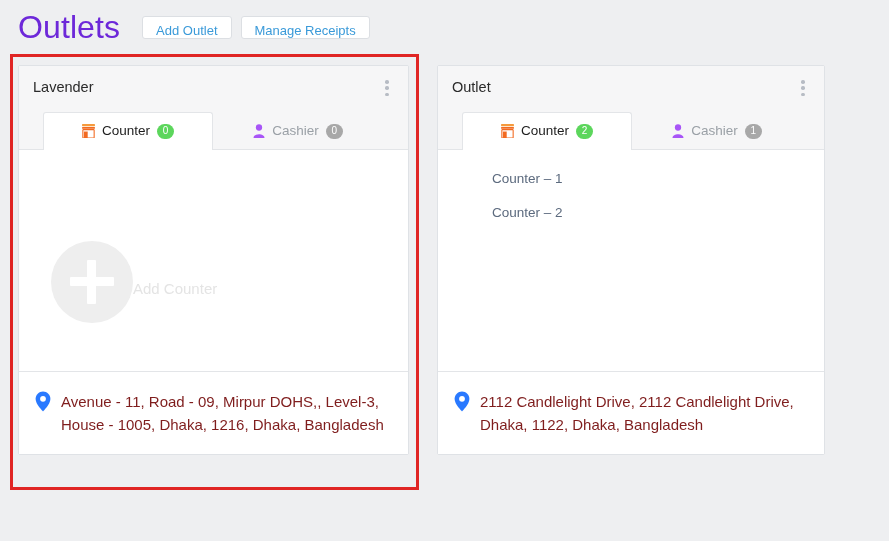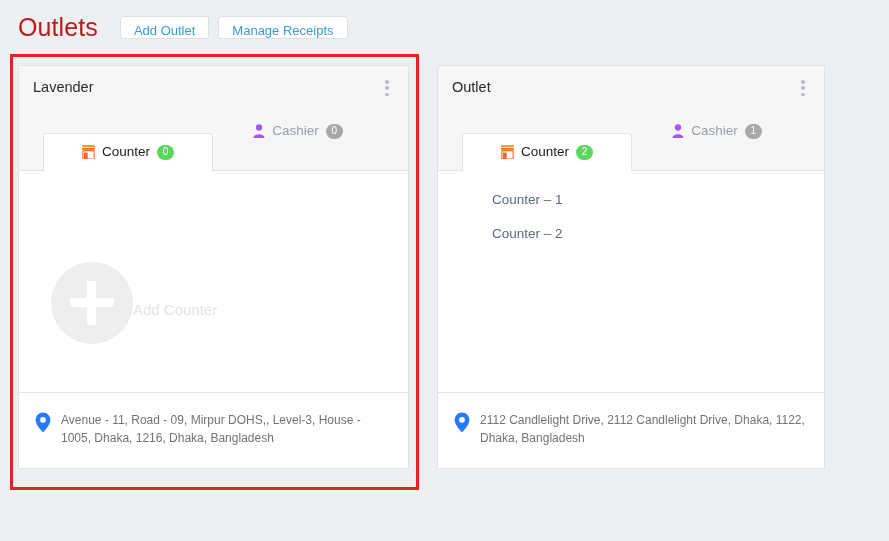--- a/index.html
+++ b/index.html
@@ -17,22 +17,22 @@
 
   
   .page-header {
     display: flex;
     align-items: center;
     padding: 14px 0 0 18px;
     height: 40px;
     box-sizing: border-box;
   }
   .page-title {
-    font-size: 25px;
-    color: #b91c1c;
+    font-size: 32px;
+    color: #6d28d9;
     font-weight: 400;
     letter-spacing: 0.1px;
     line-height: 1;
     margin: 0 22px 0 0;
     white-space: nowrap;
   }
   .header-btn {
     background: #ffffff;
     border: 1px solid #dcdfe3;
     border-radius: 3px;
@@ -133,21 +133,20 @@
     border: 1px solid transparent;
     border-bottom: none;
   }
   .tab.active {
     background: #ffffff;
     border-color: #e3e5e8;
     border-top-left-radius: 3px;
     border-top-right-radius: 3px;
     color: #1d1d1d;
     position: relative;
-    margin-top: 21px;
   }
   .tab.active::after {
     content: "";
     position: absolute;
     left: 0; right: 0; bottom: -1px;
     height: 1px;
     background: #ffffff;
   }
   .tab.inactive { color: #9aa0a6; }
   .tab-left  { width: 170px; }
@@ -235,22 +234,22 @@
     background: #ffffff;
     display: flex;
     align-items: flex-start;
     gap: 10px;
     padding: 18px 16px 18px 16px;
     min-height: 76px;
     box-sizing: border-box;
   }
   .pin-icon { flex: 0 0 auto; width: 16px; height: 21px; margin-top: 1px; }
   .address {
-    font-size: 12px;
-    color: #737373;
+    font-size: 15px;
+    color: #7f1d1d;
     line-height: 1.55;
   }
 </style>
 </head>
 <body>
 
 <div class="page-header">
   <div class="page-title">Outlets</div>
   <button class="header-btn">Add Outlet</button>
   <button class="header-btn">Manage Receipts</button>

